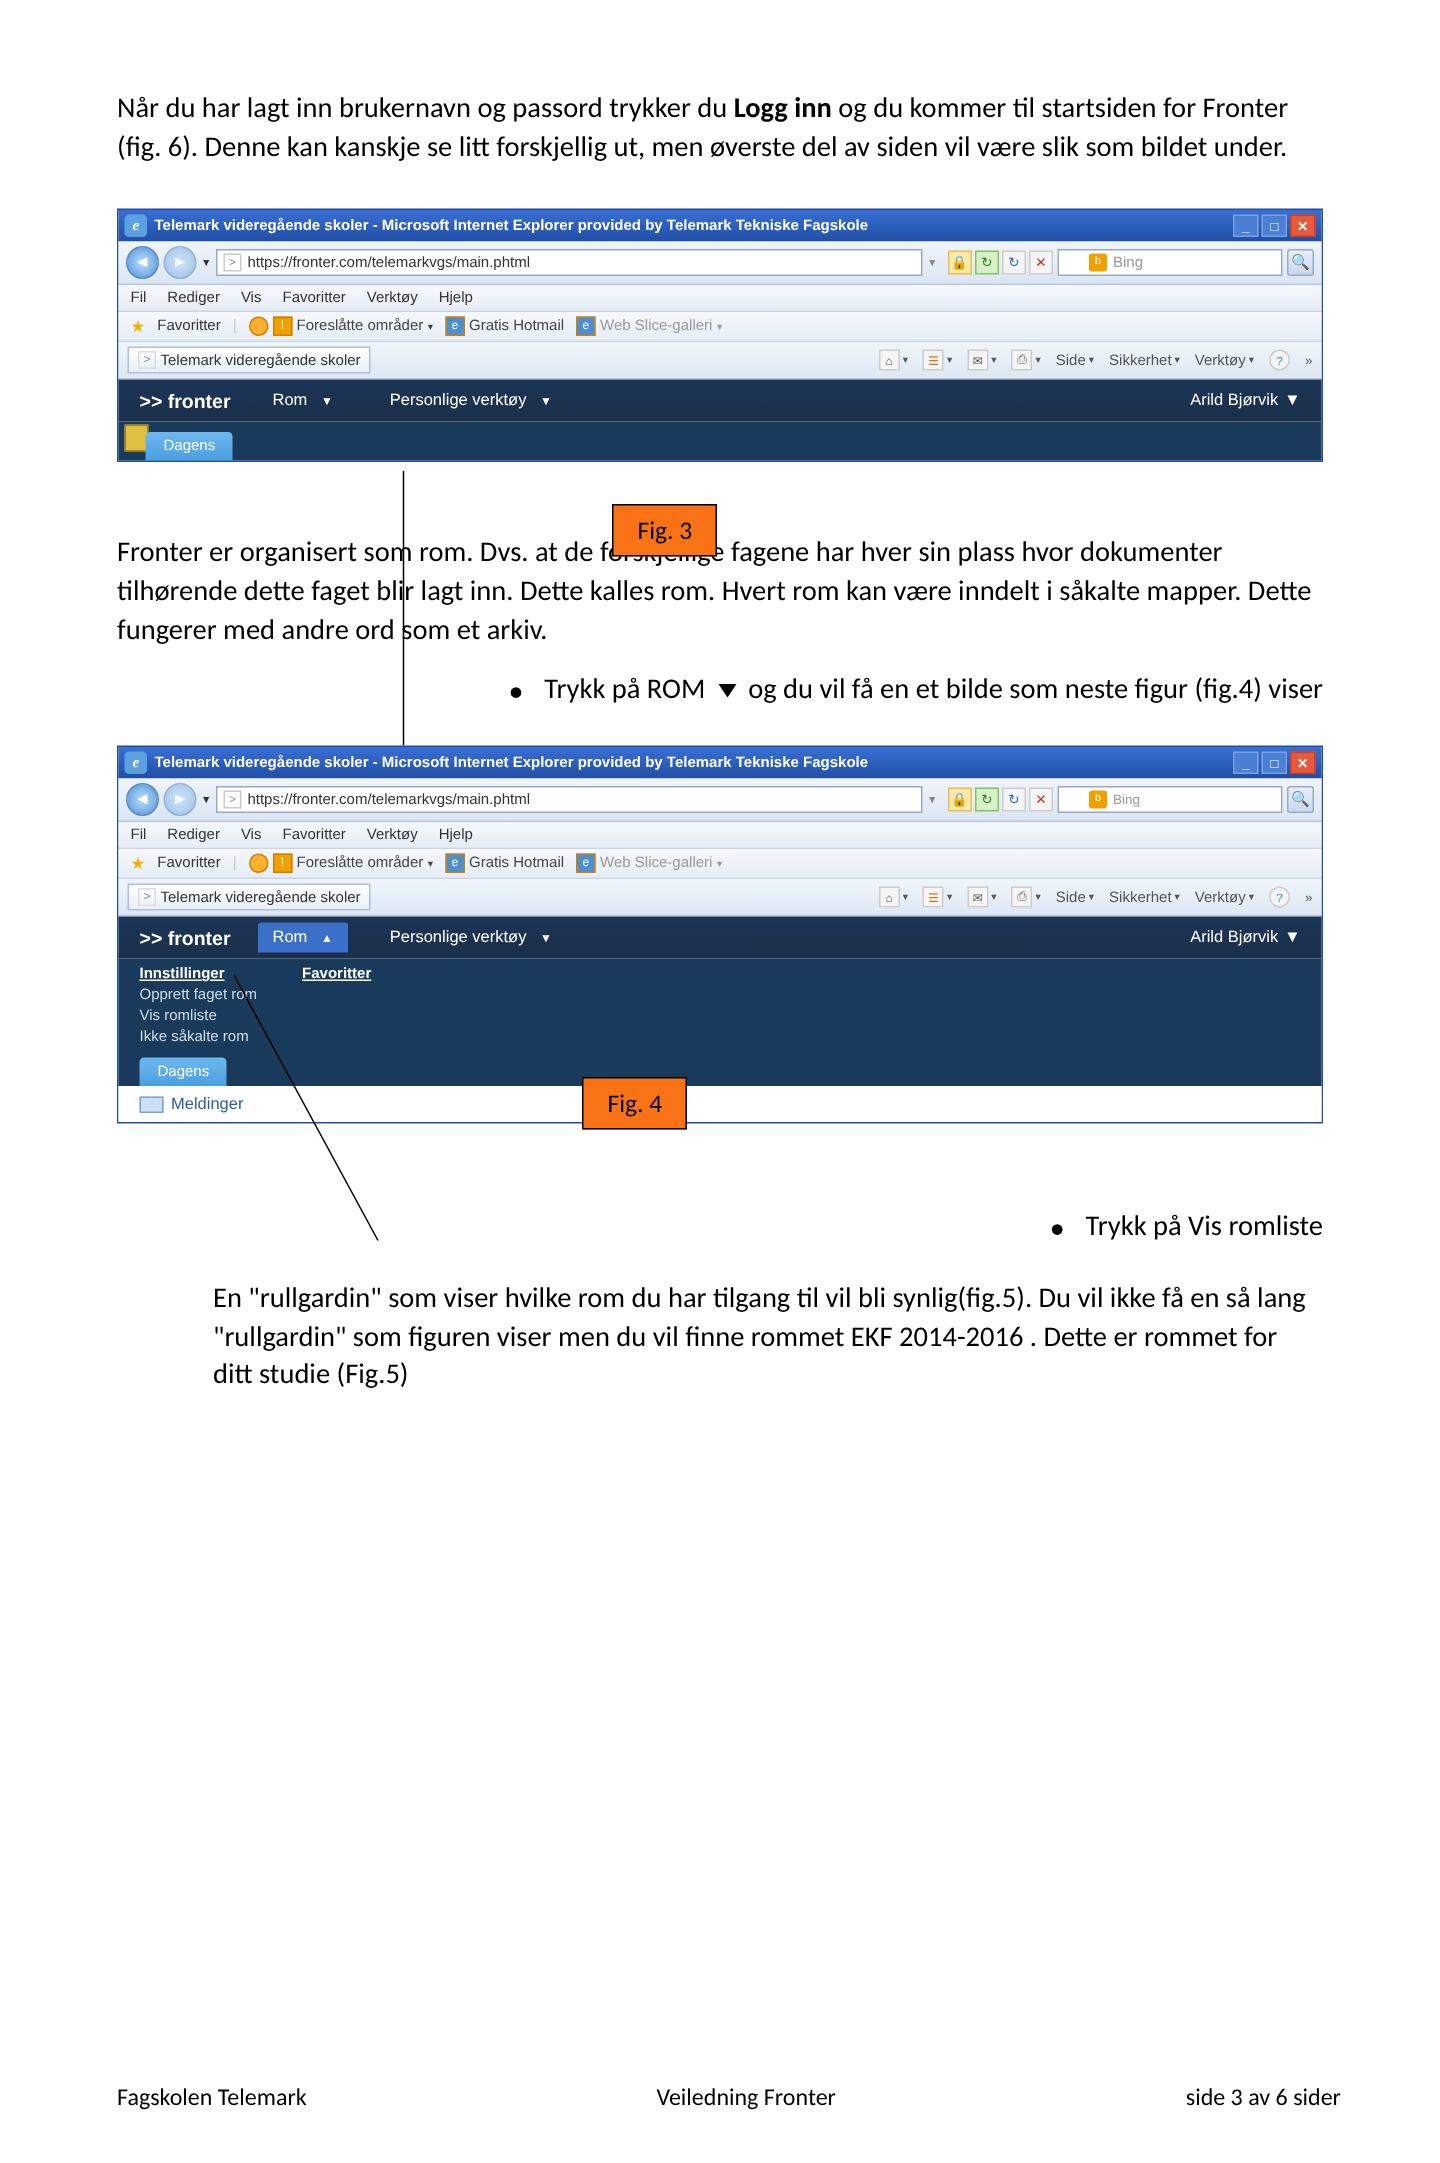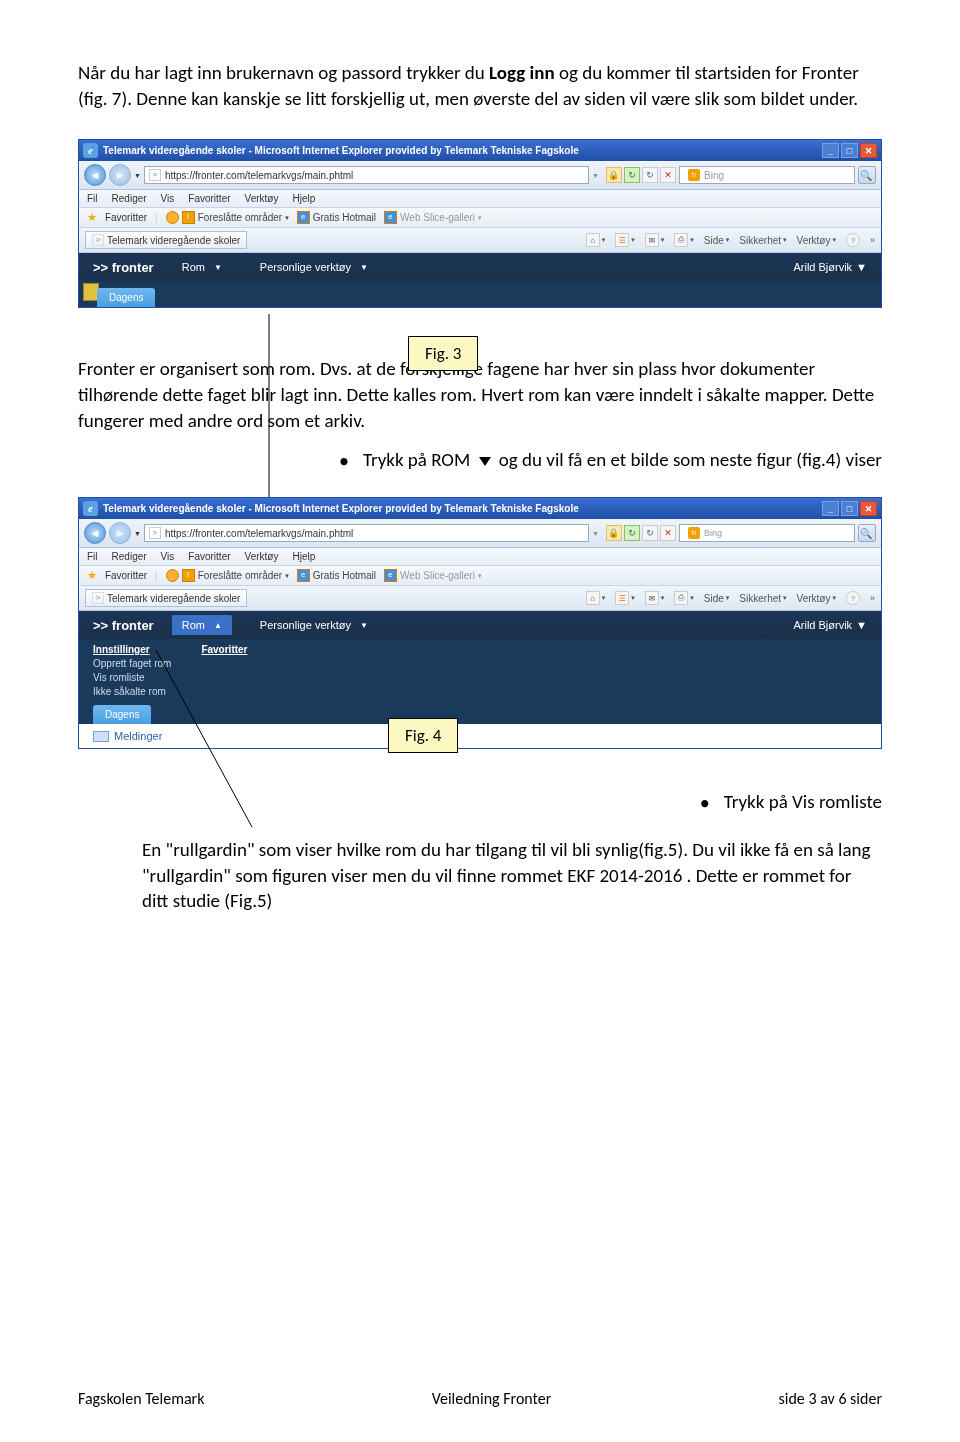--- a/index.html
+++ b/index.html
@@ -59,21 +59,21 @@
     display: flex; align-items: center; gap: 4px; font-size: 10px;
   }
   .fronter-mini { width: 12px; height: 12px; background: #fff; border:1px solid #ccc; font-size:8px; text-align:center; color:#888;}
   .smallicons { display: flex; gap: 2px; margin-left: 4px; }
   .i-sm { width: 16px; height: 16px; border: 1px solid #ccc; background: #f5f5f5;
     display:inline-flex; align-items:center; justify-content:center; font-size:9px;}
   .i-lock { background:#ffe9a8; border-color:#e0c060; color:#a07020; }
   .i-green { background:#d6f0c8; border-color:#8ac060; color:#3a7a2a;}
   .i-ref { color:#2a70b0; }
   .i-x { color:#c03020; }
-  .searchbox { width: 176px; background: #fff; border: 1px solid #9ab; padding: 2px 8px; display:flex; gap:4px; align-items:center;}
+  .searchbox { width: 150px; background: #fff; border: 1px solid #9ab; padding: 2px 20px; display:flex; gap:4px; align-items:center;}
   .searchbox .bicon { width:12px; height:12px; background:#f2a000; border-radius:2px; font-size:7px; color:#fff; text-align:center; line-height:12px;}
   .magglass { width:18px; height:18px; background:linear-gradient(#e8eefc,#c8d8f0); border:1px solid #9ab; border-radius:2px; color:#3a5fa0; font-size:10px; display:inline-flex;align-items:center;justify-content:center;}
   .menubar {
     background: linear-gradient(#f6f8fc,#e6edf6); padding: 3px 8px; font-size: 10px;
     border-bottom: 1px solid #c8d4e6; display: flex; gap: 14px;
   }
   .favbar {
     background: linear-gradient(#f6f8fc,#e6edf6); padding: 3px 8px; font-size: 10px;
     border-bottom: 1px solid #c8d4e6; display: flex; align-items: center; gap: 8px;
   }
@@ -123,43 +123,43 @@
   .rommenu .col { display:flex; flex-direction:column; gap:1px;}
   .rommenu .col span { line-height:1.3; }
   .rommenu .hdr { font-weight:bold; color:#fff;text-decoration:underline; }
   .whiteband { background:#fff; padding: 6px 14px; font-size:11px; color:#333; display:flex; align-items:center; gap:5px;}
   .envicon { width:16px; height:11px; background:#cee0f5; border:1px solid #7aa0d0; position:relative;}
   .envicon::before { content:''; position:absolute; top:0; left:0; right:0; height:5px;
     background:linear-gradient(135deg, transparent 49%, #7aa0d0 50%, transparent 51%),
                linear-gradient(-135deg, transparent 49%, #7aa0d0 50%, transparent 51%);}
   
   .figlabel {
-    position: absolute; background:#fef9c3; border: 1.5px solid #000;
+    position: absolute; background:#f97316; border: 1.5px solid #000;
     padding: 6px 16px; font-size: 17px;
   }
   
   .bullet-item { display:flex; align-items:flex-start; margin: 8px 0 8px 36px; font-size:19px; line-height:1.35;justify-content:flex-end;}
   .bullet-item::before { content:'•'; font-size:20px; margin-right:14px; margin-top:1px;}
   .vtri { display:inline-block; width:0; height:0; border-left:6px solid transparent; border-right:6px solid transparent; border-top:9px solid #000; vertical-align:middle; margin:0 4px;}
   
   .indent-para { margin-left: 64px; font-size:19px; line-height:1.35; margin-top:6px;}
   
   .footer {
-    position: absolute; bottom: 34px; left: 78px; right: 78px;
+    position: absolute; bottom: 34px; left: 78px; right: 66px;
     display: flex; justify-content: space-between; font-size: 16px;
   }
   svg.leader { position:absolute; pointer-events:none; }
 </style>
 </head>
 <body>
 
 <div class="page">
 
   <p class="para">
-    <span>Når du har lagt inn brukernavn og passord trykker du </span><b>Logg inn</b><span> og du kommer til startsiden for Fronter (fig. 7). Denne kan kanskje se litt forskjellig ut, men øverste del av siden vil være slik som bildet under.</span>
+    <span>Når du har lagt inn brukernavn og passord trykker du </span><b>Logg inn</b><span> og du kommer til startsiden for Fronter (fig. 6). Denne kan kanskje se litt forskjellig ut, men øverste del av siden vil være slik som bildet under.</span>
   </p>
 
   <div class="screenshot-container" style="margin-top:28px;">
     <div class="browser">
       <div class="titlebar">
         <span class="eicon">e</span>
         <span>Telemark videregående skoler - Microsoft Internet Explorer provided by Telemark Tekniske Fagskole</span>
         <div class="winbtns">
           <span class="winbtn">_</span>
           <span class="winbtn">□</span>
@@ -428,21 +428,21 @@
         <span class="envicon"></span>
         <span style="color:#2a5fa8;font-weight:normal">Meldinger</span>
       </div>
     </div>
     <div class="figlabel" style="left:310px; top:221px;">Fig. 4</div>
     <svg class="leader" style="left:0; top:0;" width="820" height="420">
       <line x1="78" y1="153" x2="174" y2="330" stroke="#000" stroke-width="1"></line>
     </svg>
   </div>
 
-  <div class="bullet-item" style="margin-top:40px">
+  <div class="bullet-item" style="margin-top:56px">
     <span>Trykk på Vis romliste</span>
   </div>
 
   <p class="indent-para" style="margin-top:20px">En "rullgardin" som viser hvilke rom du har tilgang til vil bli synlig(fig.5). Du vil ikke få en så lang "rullgardin" som figuren viser men du vil finne rommet EKF 2014-2016 . Dette er rommet for ditt studie (Fig.5)</p>
 
 </div>
 
 <div class="footer">
   <span>Fagskolen Telemark</span>
   <span>Veiledning Fronter</span>

